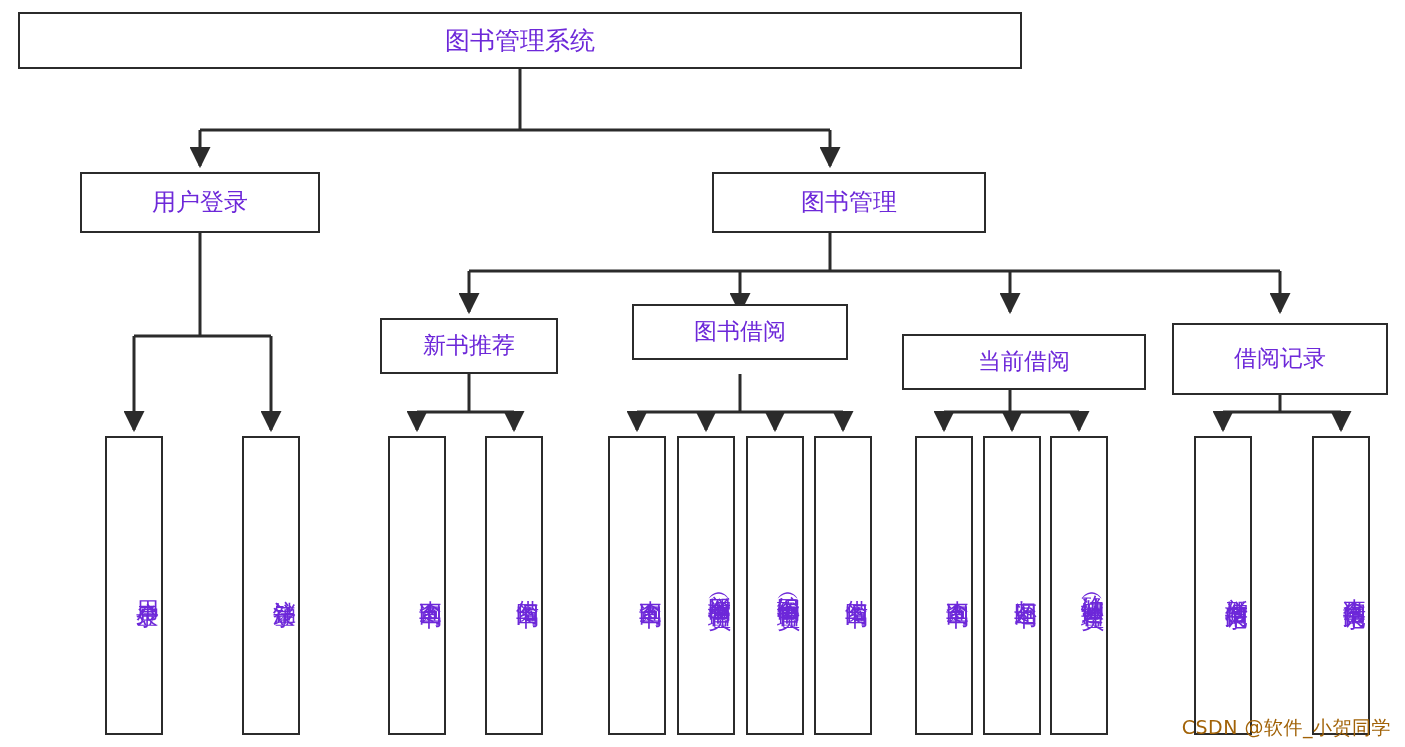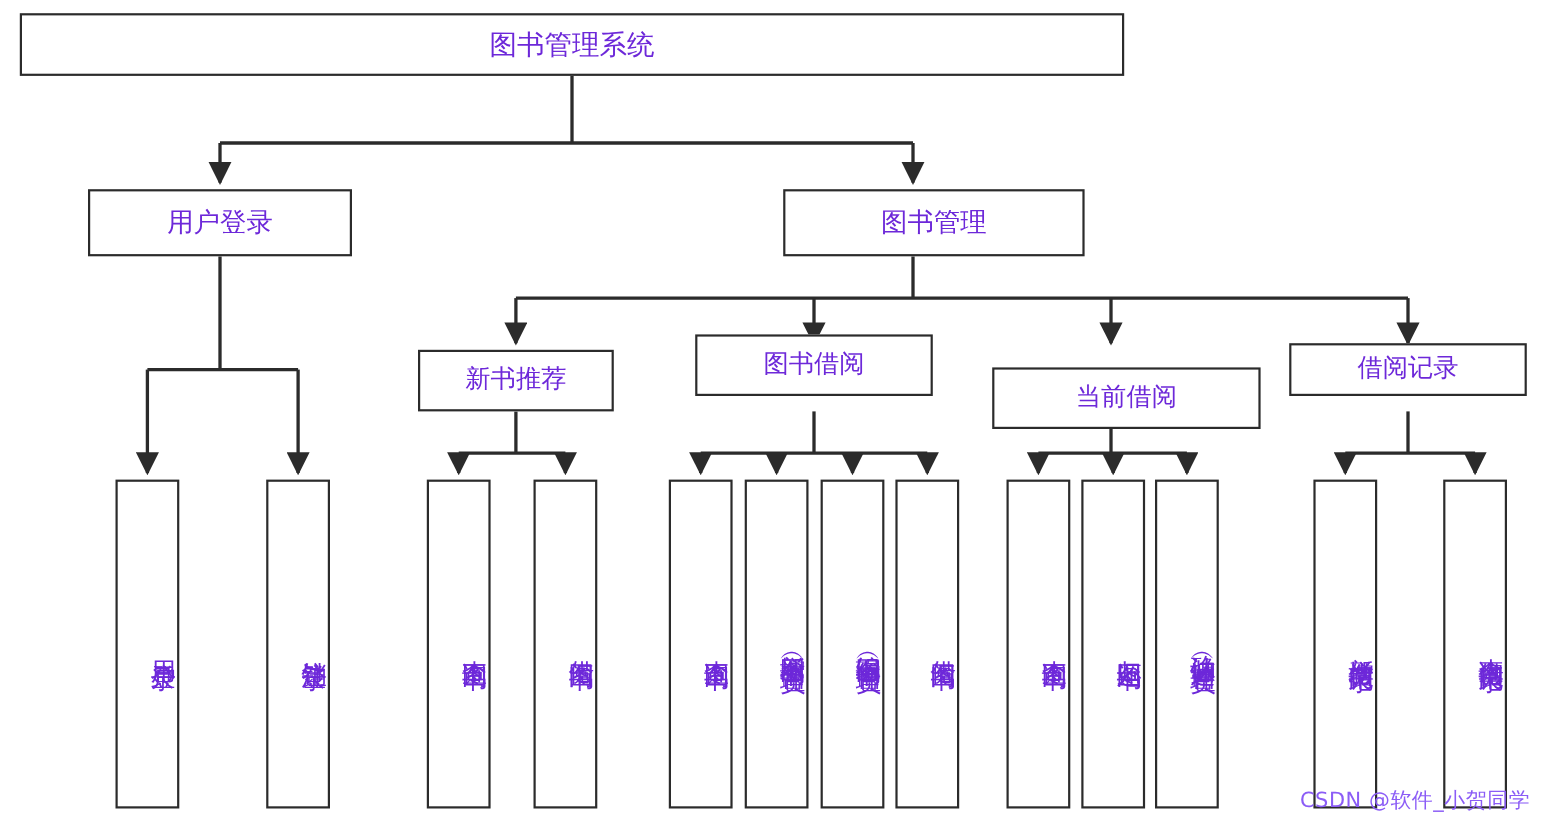--- a/index.html
+++ b/index.html
@@ -64,21 +64,21 @@
   }
   .node-label {
     display: block;
     white-space: pre-line;
   }
   #watermark {
     position: absolute;
     right: 14px;
     bottom: 6px;
     font-size: 19px;
-    color: #8b5cf6;
+    color: #a16207;
     letter-spacing: 0.5px;
     white-space: nowrap;
     pointer-events: none;
   }
 </style>
 </head>
 <body>
 
 <div id="diagram-root">
 
@@ -149,21 +149,21 @@
   </div>
 
   <div class="node level3" style="left:632px; top:304px; width:216px; height:56px;">
     <span class="node-label">图书借阅</span>
   </div>
 
   <div class="node level3" style="left:902px; top:318px; width:244px; height:56px;margin-top:16px;">
     <span class="node-label">当前借阅</span>
   </div>
 
-  <div class="node level3" style="left:1172px; top:312px; width:216px; height:48px;">
+  <div class="node level3" style="left:1172px; top:323px; width:216px; height:72px;">
     <span class="node-label">借阅记录</span>
   </div>
 
   <div class="node leaf" style="left:105px; top:436px; width:58px; height:299px;">
     <span class="node-label">用户登录</span>
   </div>
 
   <div class="node leaf" style="left:242px; top:436px; width:58px; height:299px;">
     <span class="node-label">注销登录</span>
   </div>

